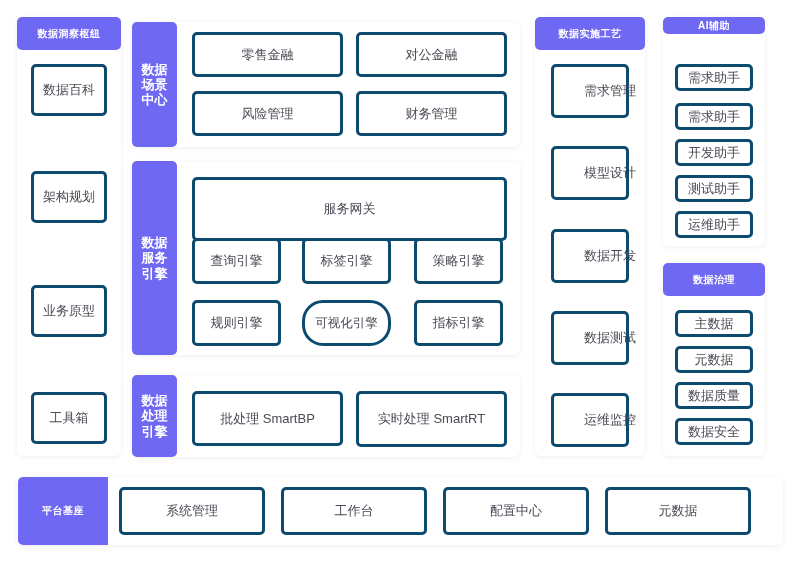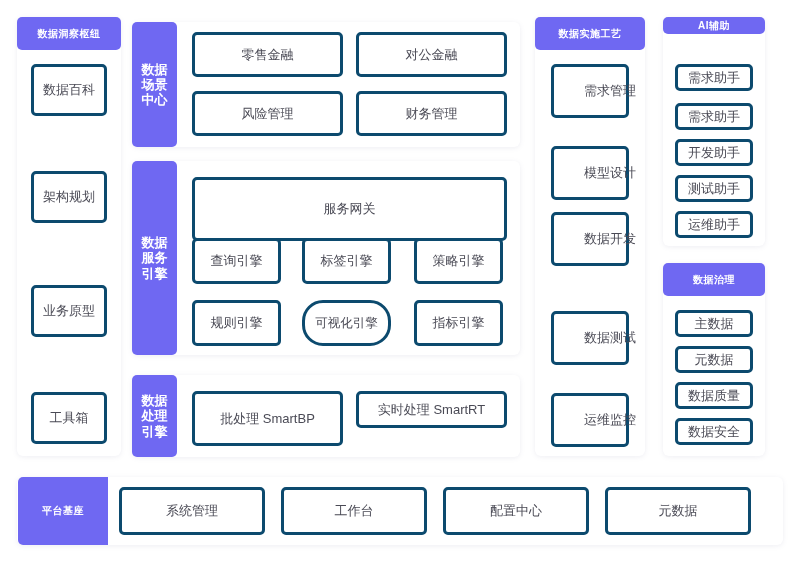--- a/index.html
+++ b/index.html
@@ -157,28 +157,28 @@
 
   <div class="panel" id="sec-process"></div>
   <div class="prail" id="rail-process">
     <span>
       <span>数据</span><br>
       <span>处理</span><br>
       <span>引擎</span>
     </span>
   </div>
   <div class="tile" style="left:192px;top:391px;width:151px;height:55px">批处理 SmartBP</div>
-  <div class="tile" style="left:356px;top:391px;width:151px;height:37px">实时处理  SmartRT</div>
+  <div class="tile" style="left:356px;top:391px;width:151px;height:56px">实时处理  SmartRT</div>
 
   <div class="panel" id="col-process"></div>
   <div class="phead" id="col-process-head">数据实施工艺</div>
 
   <div class="tile process-tile" style="top:64px">需求管理</div>
   <div class="tile process-tile" style="top:146px">模型设计</div>
-  <div class="tile process-tile" style="top:212px">数据开发</div>
+  <div class="tile process-tile" style="top:229px">数据开发</div>
   <div class="tile process-tile" style="top:311px">数据测试</div>
   <div class="tile process-tile" style="top:393px">运维监控</div>
 
   <div class="panel" id="col-ai"></div>
   <div class="phead" id="col-ai-head">AI辅助</div>
 
   <div class="tile ai-tile" style="top:64px">需求助手</div>
   <div class="tile ai-tile" style="top:103px">需求助手</div>
   <div class="tile ai-tile" style="top:139px">开发助手</div>
   <div class="tile ai-tile" style="top:175px">测试助手</div>

